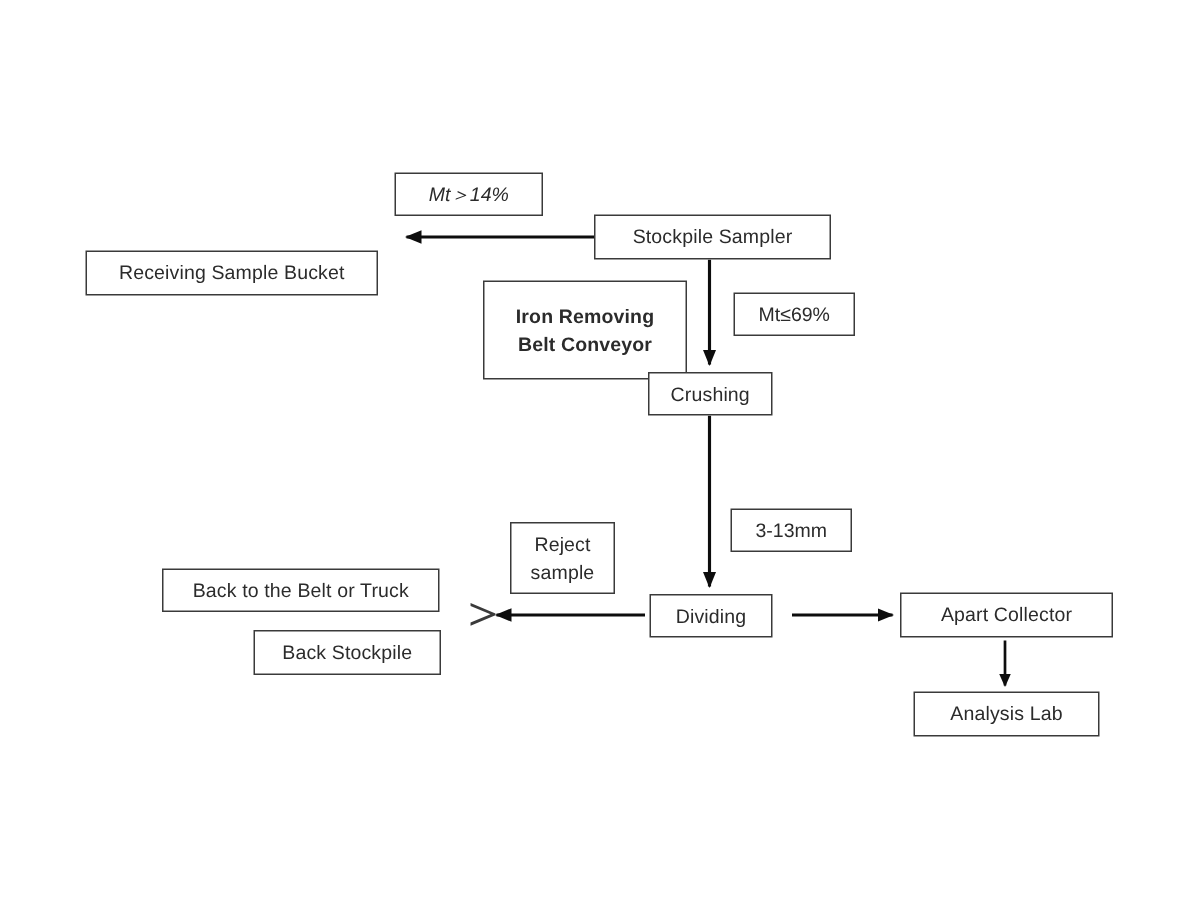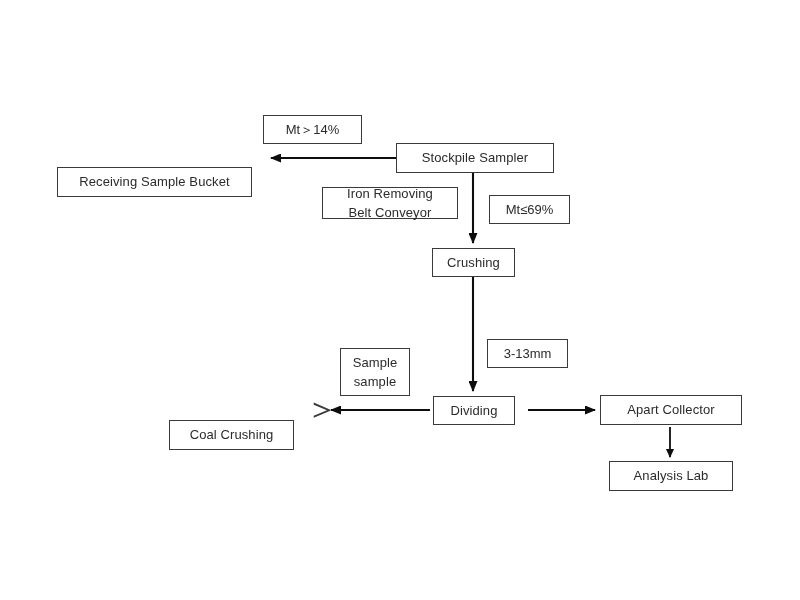--- a/index.html
+++ b/index.html
@@ -81,57 +81,60 @@
 
     <line x1="473" y1="277" x2="473" y2="391" stroke="#0d0d0d" stroke-width="2.1" marker-end="url(#arrow)"></line>
 
     <line x1="528" y1="410" x2="595" y2="410" stroke="#0d0d0d" stroke-width="2.1" marker-end="url(#arrow)"></line>
 
     <line x1="670" y1="427" x2="670" y2="457" stroke="#0d0d0d" stroke-width="1.8" marker-end="url(#arrowsm)"></line>
 
     <line x1="430" y1="410" x2="331" y2="410" stroke="#0d0d0d" stroke-width="2.1" marker-end="url(#arrow)"></line>
   </svg>
 
-  <div class="label-box" style="left:263px; top:115px; width:99px; height:29px;">
+  <div class="label-box" style="left:263px; top:115px; width:99px; height:29px;font-style:italic;">
     <span>Mt＞14%</span>
   </div>
 
   <div class="node" style="left:57px; top:143px; width:195px; height:30px;margin-top:24px;">
     <span>Receiving Sample Bucket</span>
   </div>
 
   <div class="node" style="left:396px; top:143px; width:158px; height:30px;">
     <span>Stockpile Sampler</span>
   </div>
 
-  <div class="node" style="left:322px; top:187px; width:136px; height:32px;">
+  <div class="node" style="left:322px; top:187px; width:136px; height:66px;font-weight:bold;">
     <span>Iron Removing
 Belt Conveyor</span>
   </div>
 
   <div class="label-box" style="left:489px; top:195px; width:81px; height:29px;">
     <span>Mt≤69%</span>
   </div>
 
   <div class="node" style="left:432px; top:248px; width:83px; height:29px;">
     <span>Crushing</span>
   </div>
 
   <div class="label-box" style="left:487px; top:319px; width:81px; height:29px;margin-top:20px;">
     <span>3-13mm</span>
   </div>
 
   <div class="node" style="left:340px; top:348px; width:70px; height:48px;">
-    <span>Sample
+    <span>Reject
 sample</span>
   </div>
 
+  <div class="node" style="left:108px; top:379px; width:185px; height:29px;">
+    <span>Back to the Belt or Truck</span>
+  </div>
 
   <div class="node" style="left:169px; top:420px; width:125px; height:30px;">
-    <span>Coal Crushing</span>
+    <span>Back Stockpile</span>
   </div>
 
   <div class="bracket" style="left:305px; top:392px;">
     <span>＞</span>
   </div>
 
   <div class="node" style="left:433px; top:396px; width:82px; height:29px;">
     <span>Dividing</span>
   </div>
 

